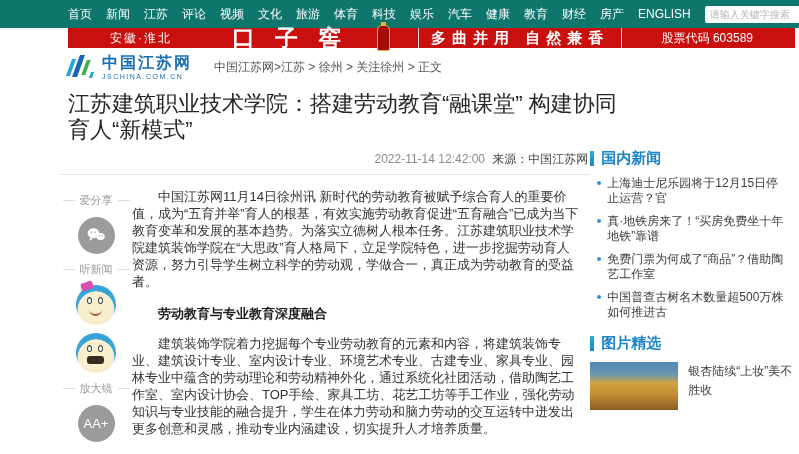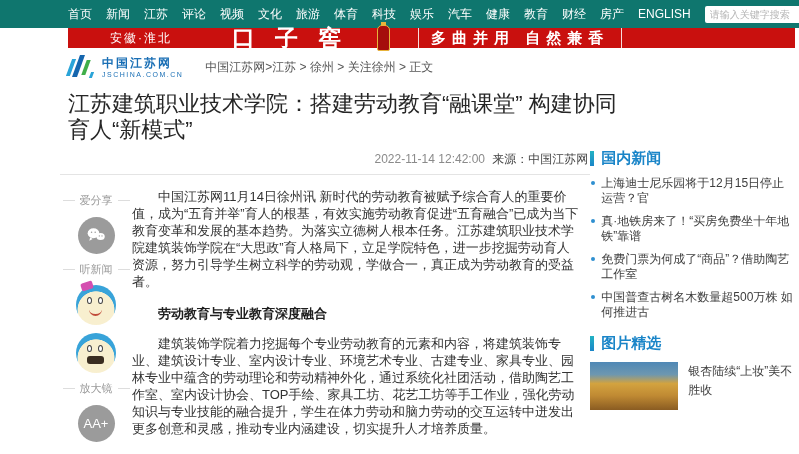--- a/index.html
+++ b/index.html
@@ -34,21 +34,21 @@
   
   .site-header { margin-left:68px; height:38px; display:flex; align-items:center; }
   .logo { display:flex; align-items:center; cursor:pointer; }
   .logo-mark { width:28px; height:26px; position:relative; margin-right:6px; }
   .logo-mark i { position:absolute; display:block; transform:skewX(-20deg); }
   .logo-mark .b1 { left:1px; top:5px; width:4px; height:17px; background:#2aa4d8; }
   .logo-mark .b2 { left:8px; top:1px; width:5px; height:22px; background:#1566ae; }
   .logo-mark .b3 { left:16px; top:6px; width:4px; height:15px; background:#3fae49; }
   .logo-mark .b4 { left:22px; top:18px; width:3px; height:6px; background:#2aa4d8; }
   .logo-text { display:flex; flex-direction:column; line-height:1; }
-  .logo-title { color:#1a6fb5; font-size:12px; font-weight:bold; letter-spacing:2px; }
+  .logo-title { color:#1a6fb5; font-size:16px; font-weight:bold; letter-spacing:2px; }
   .logo-domain { color:#1a6fb5; font-size:7px; letter-spacing:1.5px; margin-top:2px; }
   .breadcrumb { margin-left:22px; font-size:12px; color:#555; cursor:pointer; }
 
   
   .page-title { margin-left:68px; width:565px; font-size:22px; line-height:26px;
     color:#262626; font-weight:400; margin-top:5px; }
 
   
   .content { display:flex; margin-left:60px; width:735px; }
   .left-col { width:552px; }
@@ -85,21 +85,21 @@
     margin-top:15px; font-weight:bold; }
 
   
   .sidebar { width:213px; margin-left:auto; padding-top:6px; }
   .sb-header { display:flex; align-items:center; font-size:15px; font-weight:bold;
     color:#1a85c8; margin-bottom:6px; }
   .sb-bar { width:4px; height:15px; margin-right:7px;
     background:linear-gradient(180deg,#23b2c3,#1a85c8); }
   .news-list { list-style:none; margin-bottom:14px; }
   .news-list li { display:flex; font-size:12px; color:#3d3d3d; line-height:15px;
-    margin:8px 0; cursor:pointer; }
+    margin:8px 6px; cursor:pointer; }
   .news-list .dot { width:4px; height:4px; border-radius:50%; background:#2f8fd0;
     margin:5px 6px 0 1px; flex-shrink:0; }
   .pic-item { display:flex; margin:9px 0; cursor:pointer; }
   .thumb { width:88px; height:48px; margin-right:10px; flex-shrink:0; }
   .thumb-1 { background:linear-gradient(180deg,#4f88b6 0%,#6d97b0 26%,#d3a33f 45%,#c08a33 70%,#8a5c22 100%); }
   .cap { font-size:12px; color:#404040; line-height:19px; }
 </style>
 </head>
 <body>
 
@@ -124,20 +124,21 @@
     <input type="text" placeholder="请输入关键字搜索" style="">
 
   </div>
 </div>
 
 <div class="banner">
   <span class="banner-region">安徽·淮北</span>
   <span class="banner-brand">口子窖</span>
   <span class="bottle"></span>
   <span class="banner-slogan">多曲并用 自然兼香</span>
+  <span class="banner-stock">股票代码 603589</span>
 </div>
 
 <div class="site-header">
   <div class="logo">
     <span class="logo-mark">
       <i class="b1"></i>
         <i class="b2"></i>
         <i class="b3"></i>
         <i class="b4"></i>
     </span>

